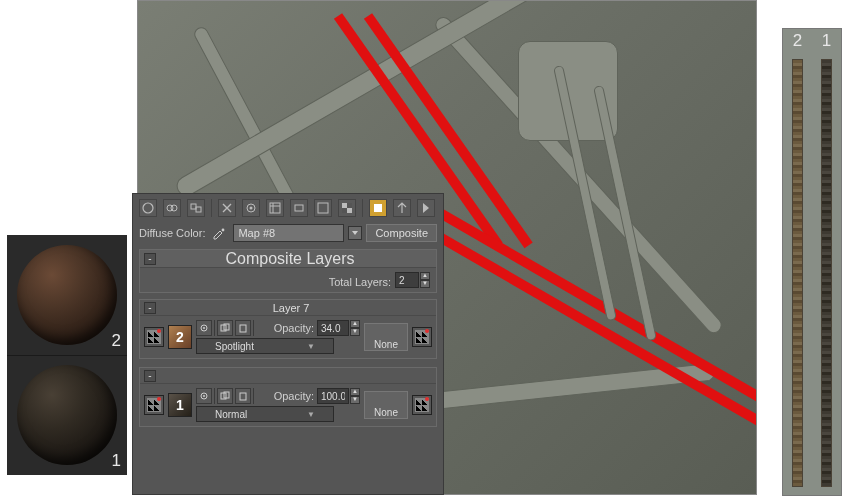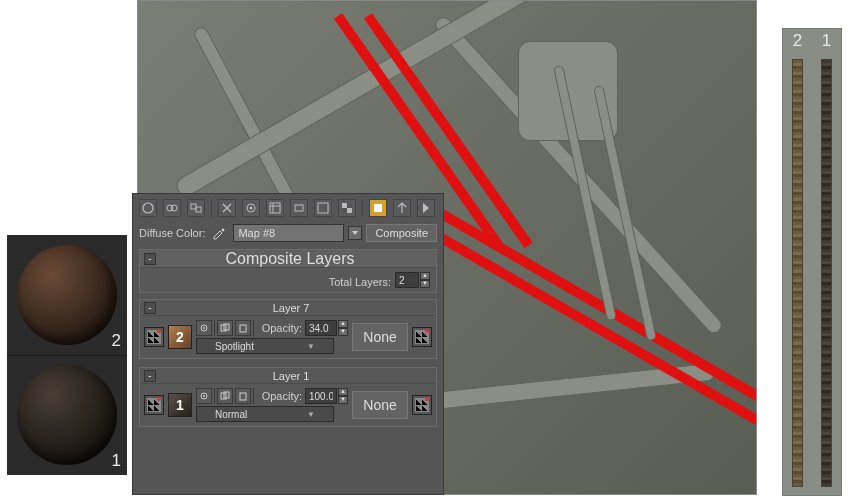--- a/index.html
+++ b/index.html
@@ -188,22 +188,22 @@
   }
   .vsep { width:1px; height:16px; background:#3a3a3a; }
   .blend-select {
     height: 16px; background: #4a4a4a; border: 1px solid #2a2a2a;
     color: #ddd; font-size: 10px; padding: 0 18px; display: flex; align-items: center;
     justify-content: space-between; width: 138px; cursor: pointer;
   }
   .blend-select .tri { font-size: 8px; color: #aaa; }
   .opacity-row { display: flex; align-items: center; gap: 3px; }
   .nonebtn {
-    width: 56px; height: 28px; background: #636363; border: 1px solid #777;
-    color: #ddd; font-size: 14px; display: flex; align-items: center; justify-content: center;
+    width: 44px; height: 28px; background: #636363; border: 1px solid #777;
+    color: #ddd; font-size: 10px; display: flex; align-items: flex-end; justify-content: center;
     cursor: pointer;
   }
 </style>
 </head>
 <body>
 
 <div class="viewport">
   <div class="greypipe" style="left:20px;top:420px;width:560px;height:18px;transform:rotate(-6deg);border-radius:9px;"></div>
   <div class="greypipe" style="left:60px;top:20px;width:460px;height:14px;transform:rotate(62deg);border-radius:7px;"></div>
   <div class="greypipe" style="left:300px;top:10px;width:420px;height:16px;transform:rotate(48deg);border-radius:8px;"></div>
@@ -409,21 +409,20 @@
       </div>
       <div class="colorswatch">
           <div class="dot"></div>
         </div>
     </div>
   </div>
 
   <div class="layer-group">
     <div class="layer-header">
       <div class="collapse">-</div>
-      <span class="layer-title">Layer 1</span>
     </div>
     <div class="layer-body">
       <div class="colorswatch">
           <div class="dot"></div>
         </div>
       <div class="thumb t1">
         <span>1</span>
       </div>
       <div class="layer-col">
         <div class="icon-row">

